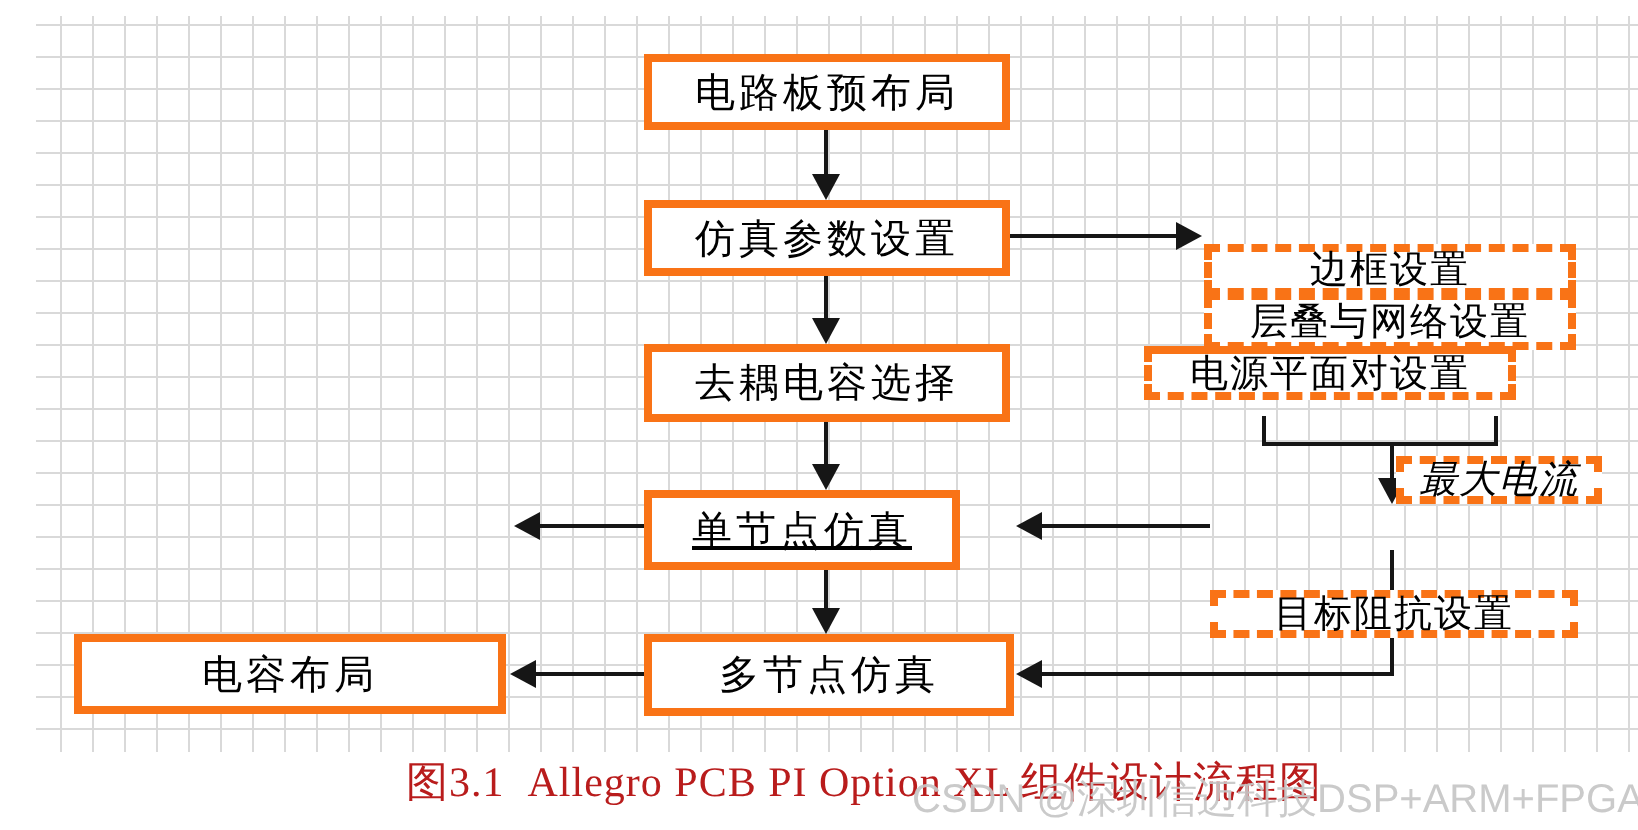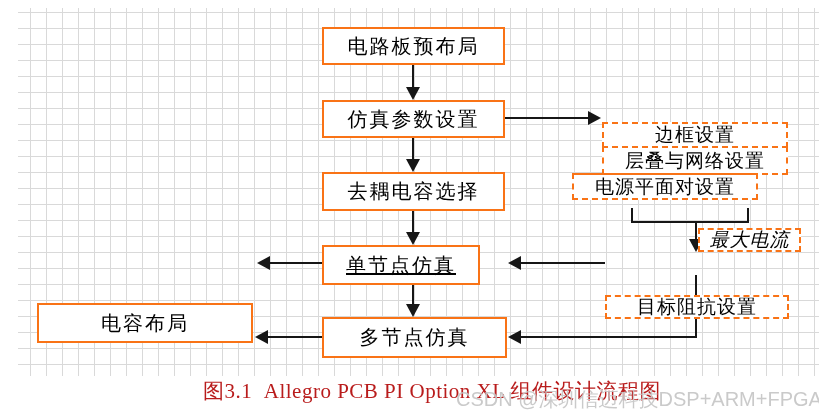--- a/index.html
+++ b/index.html
@@ -12,21 +12,21 @@
     position:absolute;left:18px;top:8px;width:801px;height:368px;
     background-image:
       linear-gradient(to right,#d9d9d9 1px,transparent 1px),
       linear-gradient(to bottom,#d9d9d9 1px,transparent 1px),
       linear-gradient(to bottom,#cdcdcd 1px,transparent 1px);
     background-size:16px 16px,16px 16px,16px 32px;
     background-position:12px 4px,0 4px,0 4px;
   }
   .node{
     position:absolute;box-sizing:border-box;background:#ffffff;
-    border:2px solid #f97316;color:#000000;
+    border:4px solid #f97316;color:#000000;
     display:flex;align-items:center;justify-content:center;
     font-size:20px;letter-spacing:2px;white-space:nowrap;
   }
   .node.dashed{border-style:dashed;font-size:19px;letter-spacing:1px;margin-top:43px;}
   .node.solid-top{border-top-style:solid;}
   #connectors{position:absolute;left:0;top:0;width:819px;height:415px;}
   #connectors path,#connectors line{stroke:#161616;stroke-width:2;fill:none;}
   #connectors polygon{fill:#161616;stroke:none;}
   #caption{
     position:absolute;left:175px;top:377px;color:#b91c1c;
@@ -37,21 +37,21 @@
     font-family:"Liberation Sans","DejaVu Sans",sans-serif;
     font-size:20px;white-space:nowrap;opacity:0.92;
   }
   
   #n-pre-layout   {left:322px;top:27px; width:183px;height:38px;}
   #n-sim-params   {left:322px;top:100px;width:183px;height:38px;}
   #n-decap-select {left:322px;top:172px;width:183px;height:39px;}
   #n-single-node  {left:322px;top:245px;width:158px;height:40px;text-decoration:underline;}
   #n-multi-node   {left:322px;top:317px;width:185px;height:41px;}
   #n-cap-qty      {left:35px; top:243px;width:220px;height:40px;}
-  #n-cap-layout   {left:37px; top:303px;width:216px;height:40px;}
+  #n-cap-layout   {left:37px; top:317px;width:216px;height:40px;}
   #n-border-set   {left:602px;top:79px; width:186px;height:26px;}
   #n-stackup-net  {left:602px;top:103px;width:186px;height:29px;}
   #n-power-plane  {left:572px;top:130px;width:186px;height:27px;}
   #n-fluct-range  {left:582px;top:185px;width:100px;height:24px;}
   #n-max-current  {left:698px;top:185px;width:103px;height:24px;font-style:italic;}
   #n-target-imp   {left:605px;top:252px;width:184px;height:24px;}
 </style>
 </head>
 <body>
 

